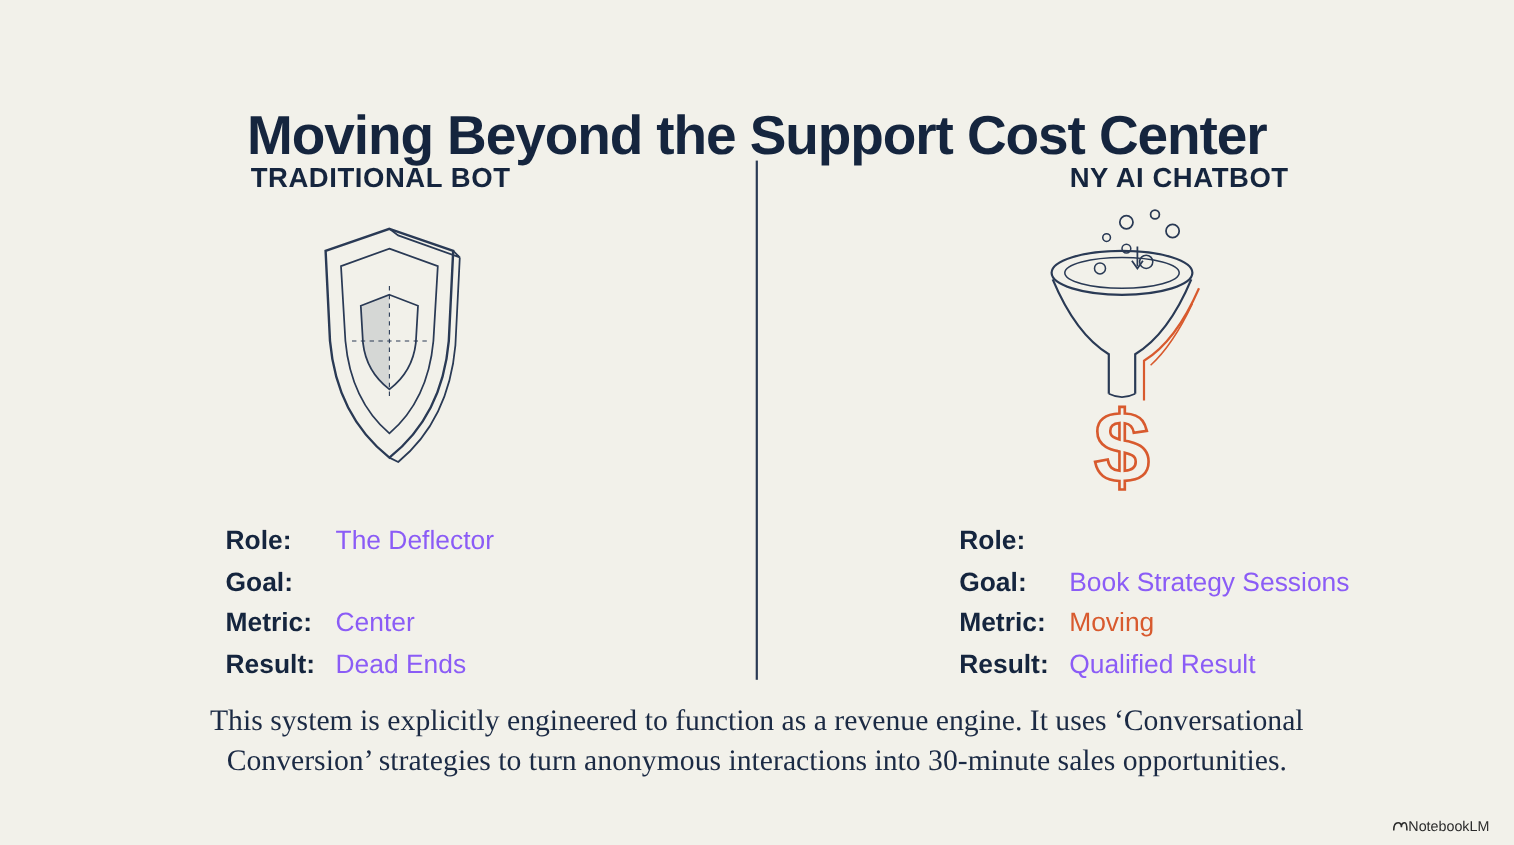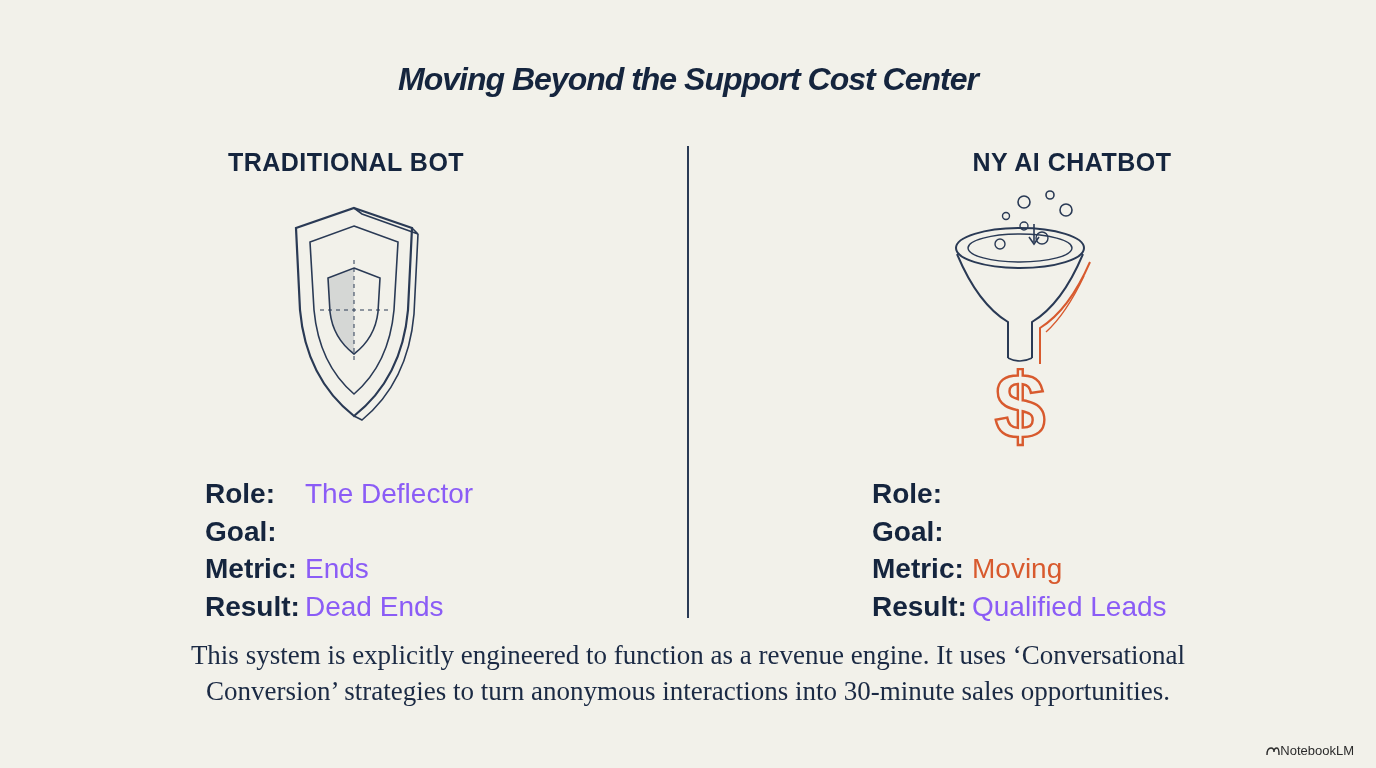--- a/index.html
+++ b/index.html
@@ -11,29 +11,28 @@
     height: 768px;
     position: relative;
     background: #f2f1ea;
     font-family: "Liberation Sans", sans-serif;
     color: #16263f;
     overflow: hidden;
   }
 
   .page-title {
     position: absolute;
-    top: 40px;
+    top: 60px;
     left: 0;
     width: 100%;
     text-align: center;
-    font-size: 32px;
+    font-size: 50px;
     font-weight: bold;
     letter-spacing: -1px;
     color: #15253e;
-    font-style: italic;
   }
 
   .col-header {
     position: absolute;
     top: 148px;
     width: 500px;
     text-align: center;
     font-size: 25px;
     font-weight: bold;
     letter-spacing: 0.5px;
@@ -62,21 +61,21 @@
     top: 478px;
   }
   .kv-block.left { left: 205px; width: 440px; }
   .kv-block.right { left: 872px; width: 460px; }
 
   .kv-row {
     display: flex;
     align-items: baseline;
     height: 30px;
     margin-bottom: 7.5px;
-    font-size: 28px;
+    font-size: 24px;
   }
   .kv-label {
     width: 100px;
     font-weight: bold;
     color: #15253e;
     flex-shrink: 0;
   }
   .kv-value {
     color: #8b5cf6;
   }
@@ -175,42 +174,43 @@
 <div class="kv-block left">
   <div class="kv-row">
     <span class="kv-label">Role:</span>
     <span class="kv-value">The Deflector</span>
   </div>
   <div class="kv-row">
     <span class="kv-label">Goal:</span>
   </div>
   <div class="kv-row">
     <span class="kv-label">Metric:</span>
-    <span class="kv-value">Ends</span>
+    <span class="kv-value">Center</span>
   </div>
   <div class="kv-row">
     <span class="kv-label">Result:</span>
     <span class="kv-value">Dead Ends</span>
   </div>
 </div>
 
 <div class="kv-block right">
   <div class="kv-row">
     <span class="kv-label">Role:</span>
   </div>
   <div class="kv-row">
     <span class="kv-label">Goal:</span>
+    <span class="kv-value">Book Strategy Sessions</span>
   </div>
   <div class="kv-row">
     <span class="kv-label">Metric:</span>
     <span class="kv-value highlight-orange">Moving</span>
   </div>
   <div class="kv-row">
     <span class="kv-label">Result:</span>
-    <span class="kv-value">Qualified Leads</span>
+    <span class="kv-value">Qualified Result</span>
   </div>
 </div>
 
 <div class="footer-note">
   <div class="inner">This system is explicitly engineered to function as a revenue engine. It uses ‘Conversational Conversion’ strategies to turn anonymous interactions into 30-minute sales opportunities.</div>
 </div>
 
 <div class="watermark">
   <span class="wm-icon">
     <svg width="14" height="10" viewBox="0 0 14 10" fill="none" xmlns="http://www.w3.org/2000/svg">

